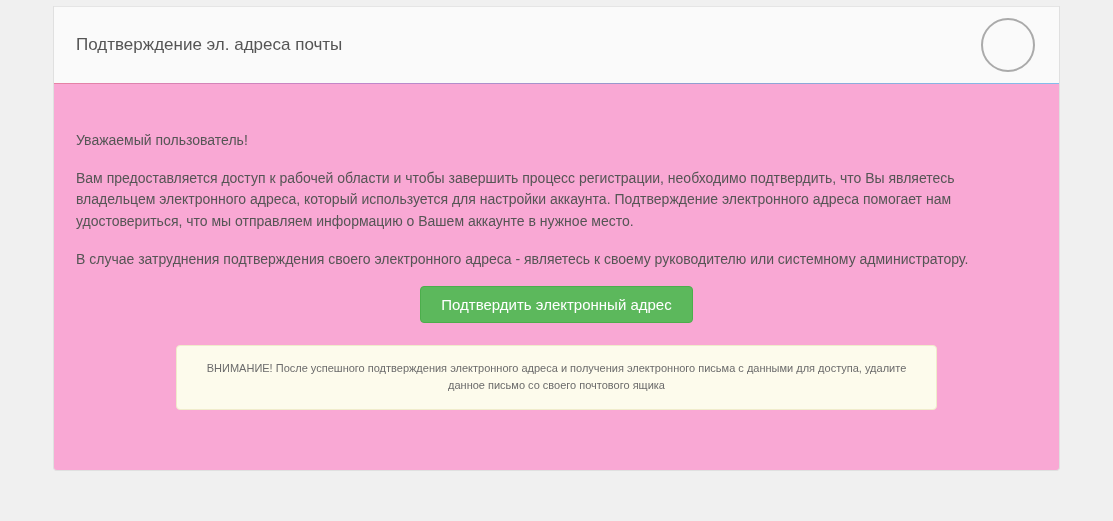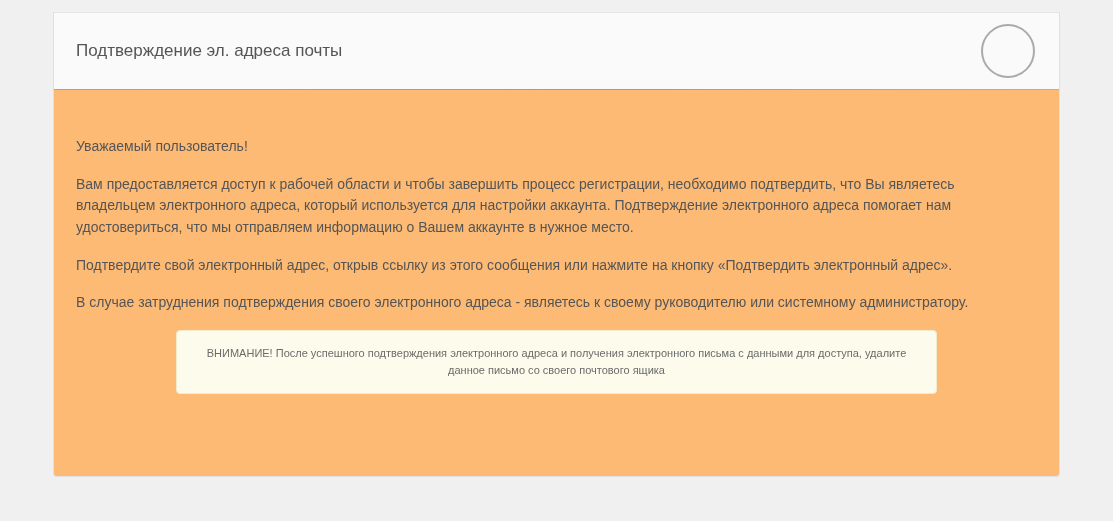--- a/index.html
+++ b/index.html
@@ -7,22 +7,22 @@
       background: #f0f0f0;
       font-family: Arial, Helvetica, sans-serif;
       font-size: 14px;
       color: #555;
       width: 1113px;
       height: 521px;
       overflow: hidden;
       position: relative;
     }
     .card {
-      background: #fdba74;
-      margin: 12px 53px;
+      background: #f9a8d4;
+      margin: 6px 53px;
       border: 1px solid #e0e0e0;
       border-top: none;
       border-radius: 0 0 4px 4px;
       min-height: 465px;
     }
     .card-header {
       position: relative;
       padding: 28px 22px 28px 22px;
       border-bottom: 1px solid #e5e5e5;
       border-top: 1px solid #e5e5e5;
@@ -90,17 +90,19 @@
 <body>
 
 <div class="card">
   <div class="card-header">
     <h2 class="card-title">Подтверждение эл. адреса почты</h2>
     <div class="card-header-icon"></div>
   </div>
   <div class="card-body">
     <p>Уважаемый пользователь!</p>
     <p>Вам предоставляется доступ к рабочей области и чтобы завершить процесс регистрации, необходимо подтвердить, что Вы являетесь владельцем электронного адреса, который используется для настройки аккаунта. Подтверждение электронного адреса помогает нам удостовериться, что мы отправляем информацию о Вашем аккаунте в нужное место.</p>
-    <p>Подтвердите свой электронный адрес, открыв ссылку из этого сообщения или нажмите на кнопку «Подтвердить электронный адрес».</p>
     <p>В случае затруднения подтверждения своего электронного адреса - являетесь к своему руководителю или системному администратору.</p>
+    <div class="btn-row">
+      <button class="btn">Подтвердить электронный адрес</button>
+    </div>
     <div class="alert">ВНИМАНИЕ! После успешного подтверждения электронного адреса и получения электронного письма с данными для доступа, удалите данное письмо со своего почтового ящика</div>
   </div>
 </div>
 
 </body></html>

